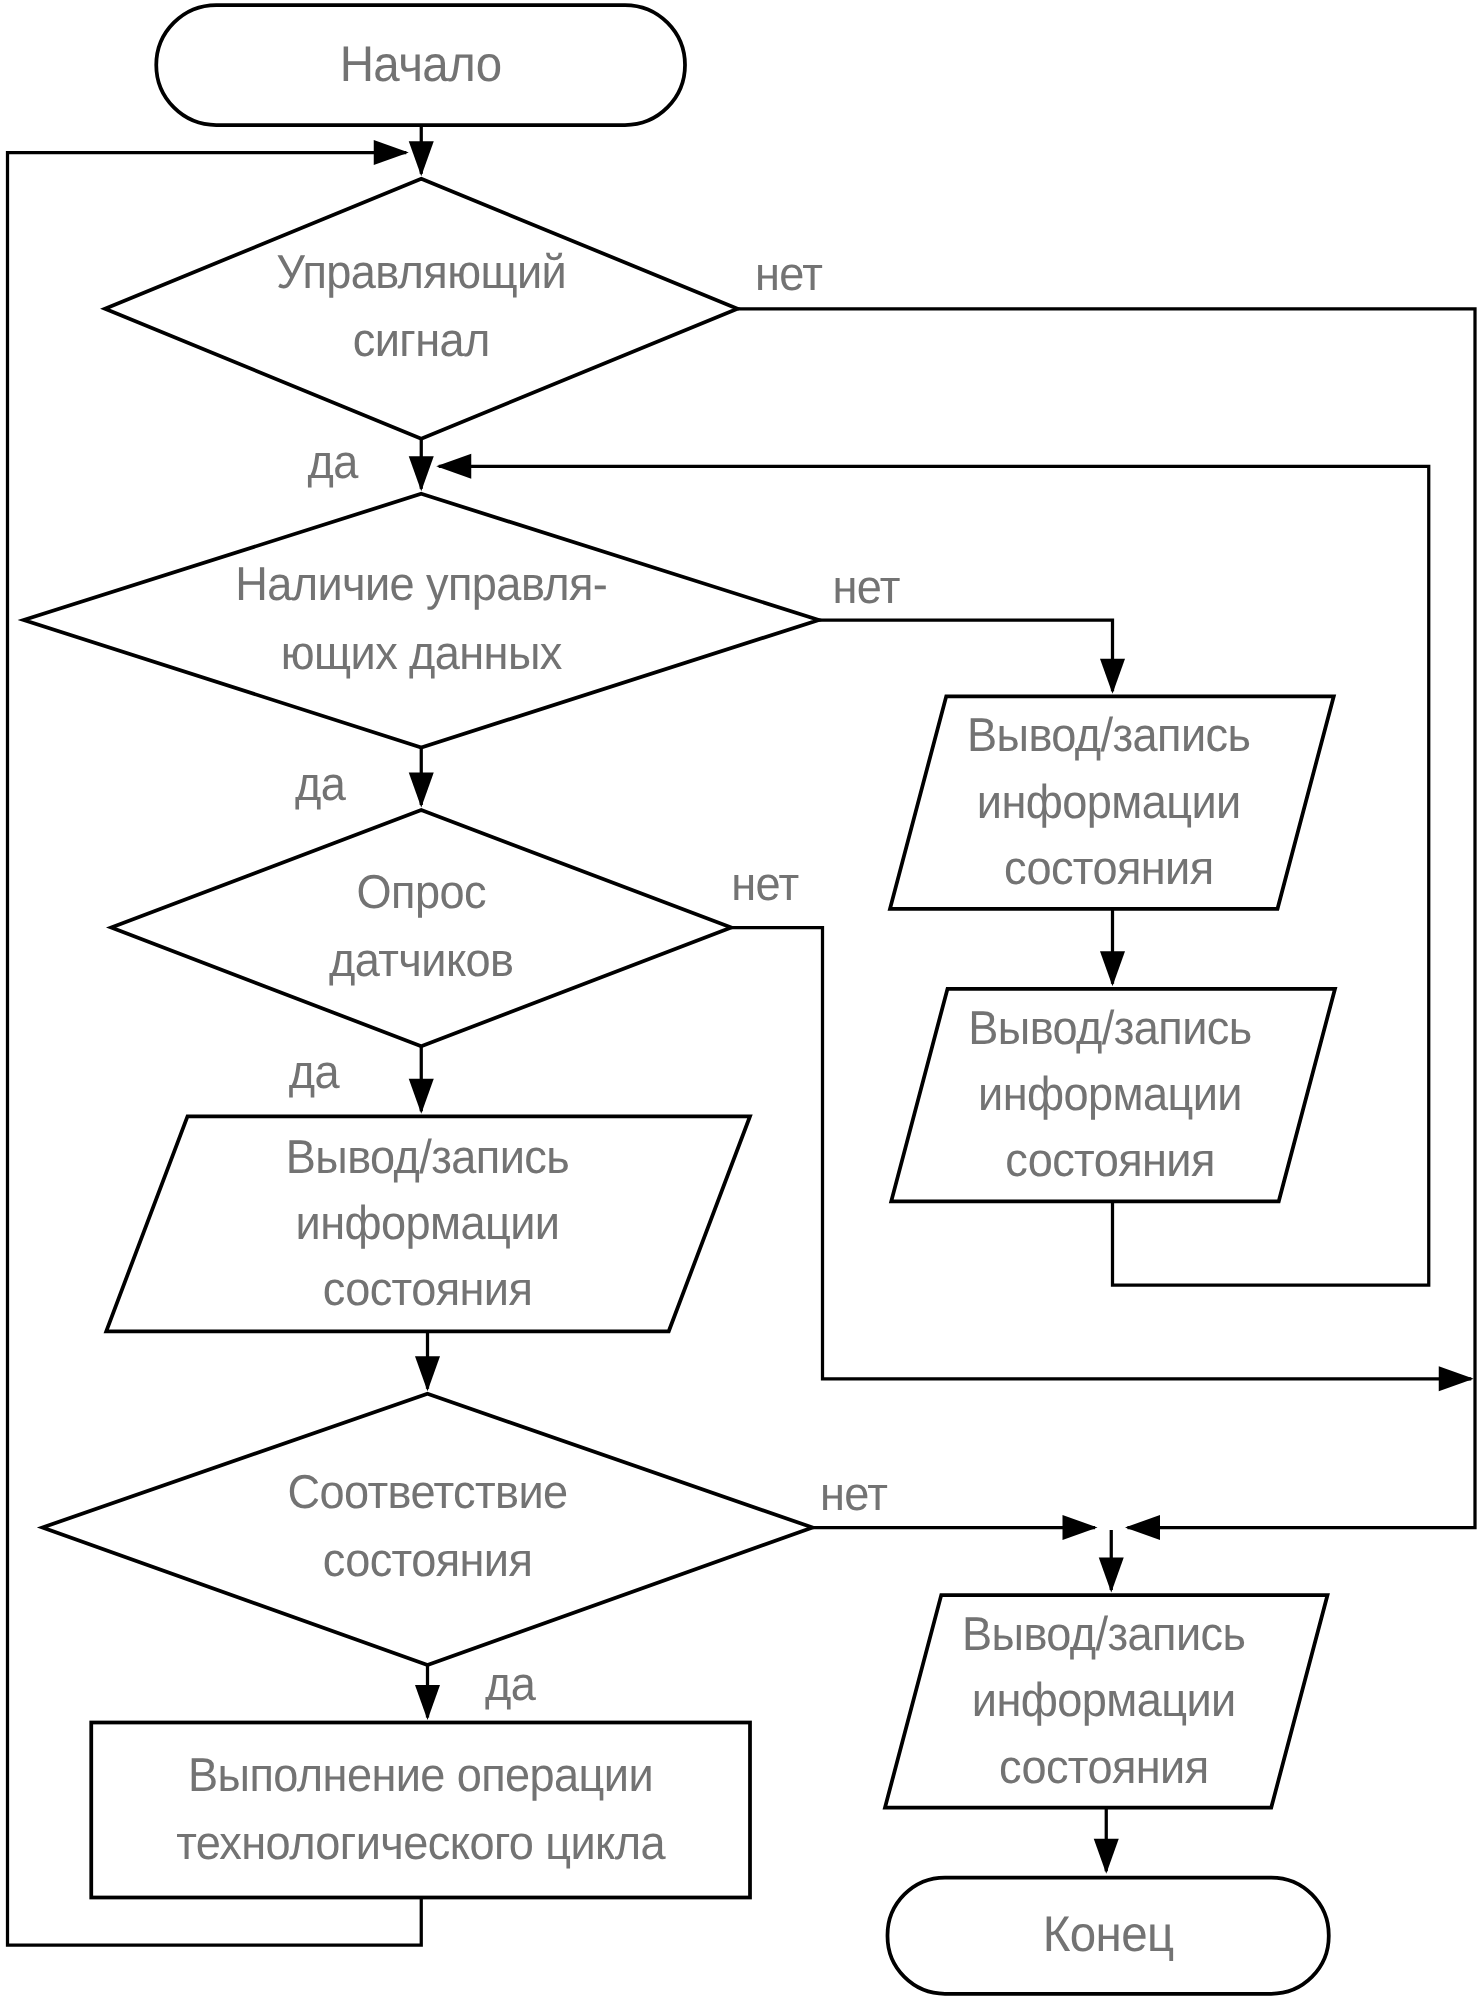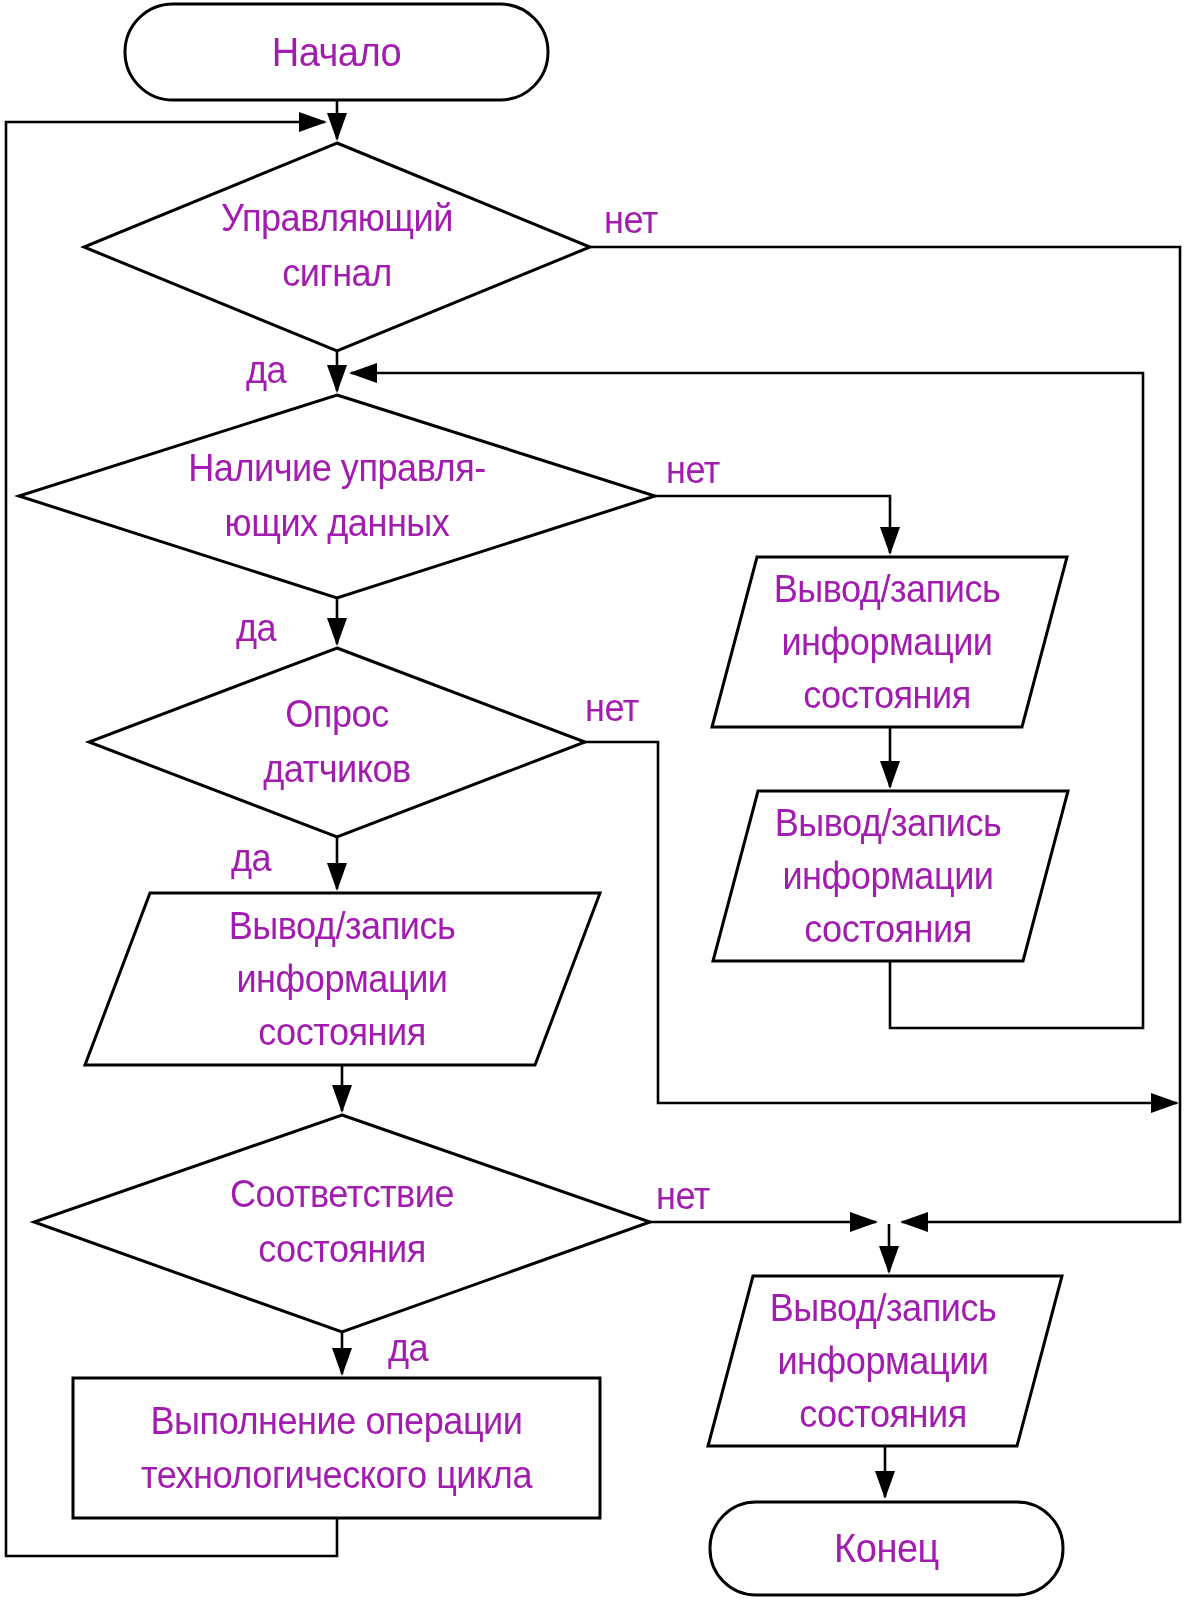--- a/index.html
+++ b/index.html
@@ -1,21 +1,21 @@
 <!DOCTYPE html>
 <html><head>
 <meta charset="utf-8">
 <style>
   html,body{margin:0;padding:0;background:#fff;}
   #stage{
     position:relative;
     width:1187px;height:1602px;
     background:#ffffff;
     font-family:"Liberation Sans", sans-serif;
-    color:#a21caf;
+    color:#737373;
     overflow:hidden;
   }
   #wires{position:absolute;left:0;top:0;}
   .node-text{
     position:absolute;
     display:flex;align-items:center;justify-content:center;
     text-align:center;
     white-space:pre-line;
     font-size:38px;line-height:53px;
     letter-spacing:-0.5px;

